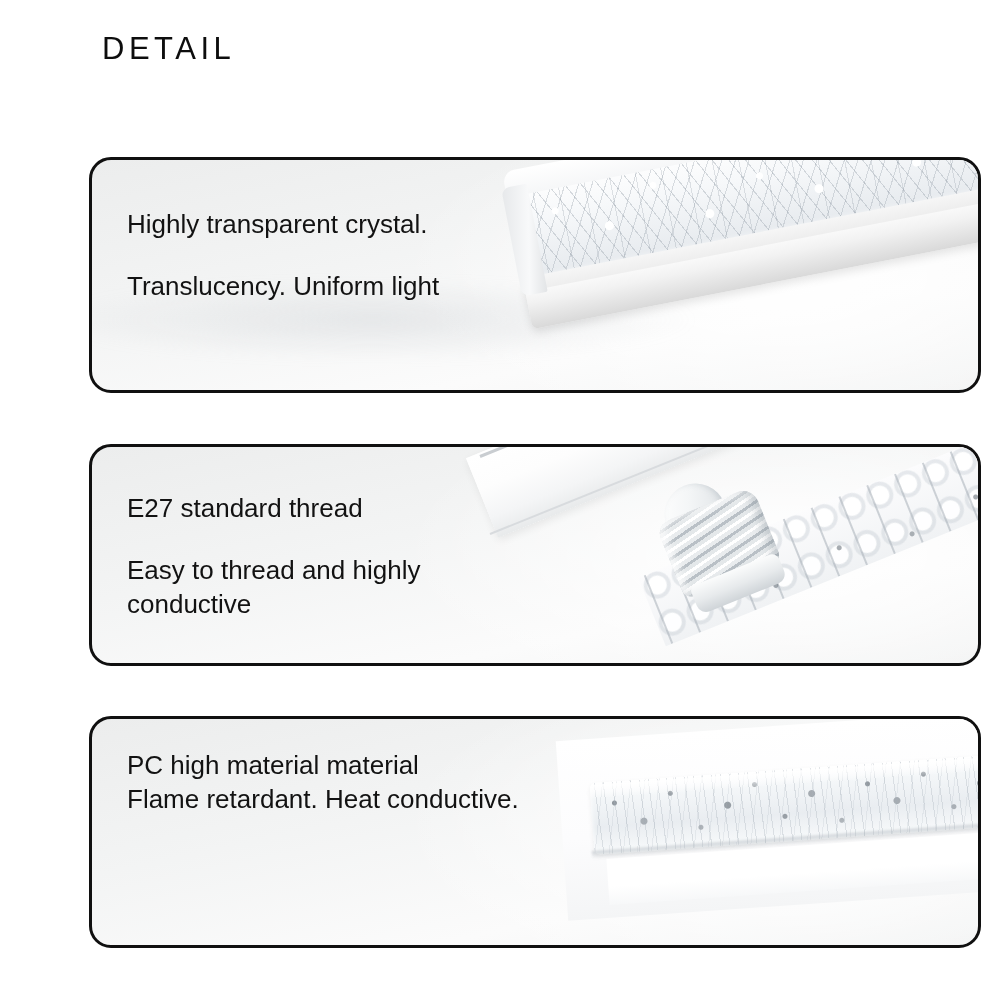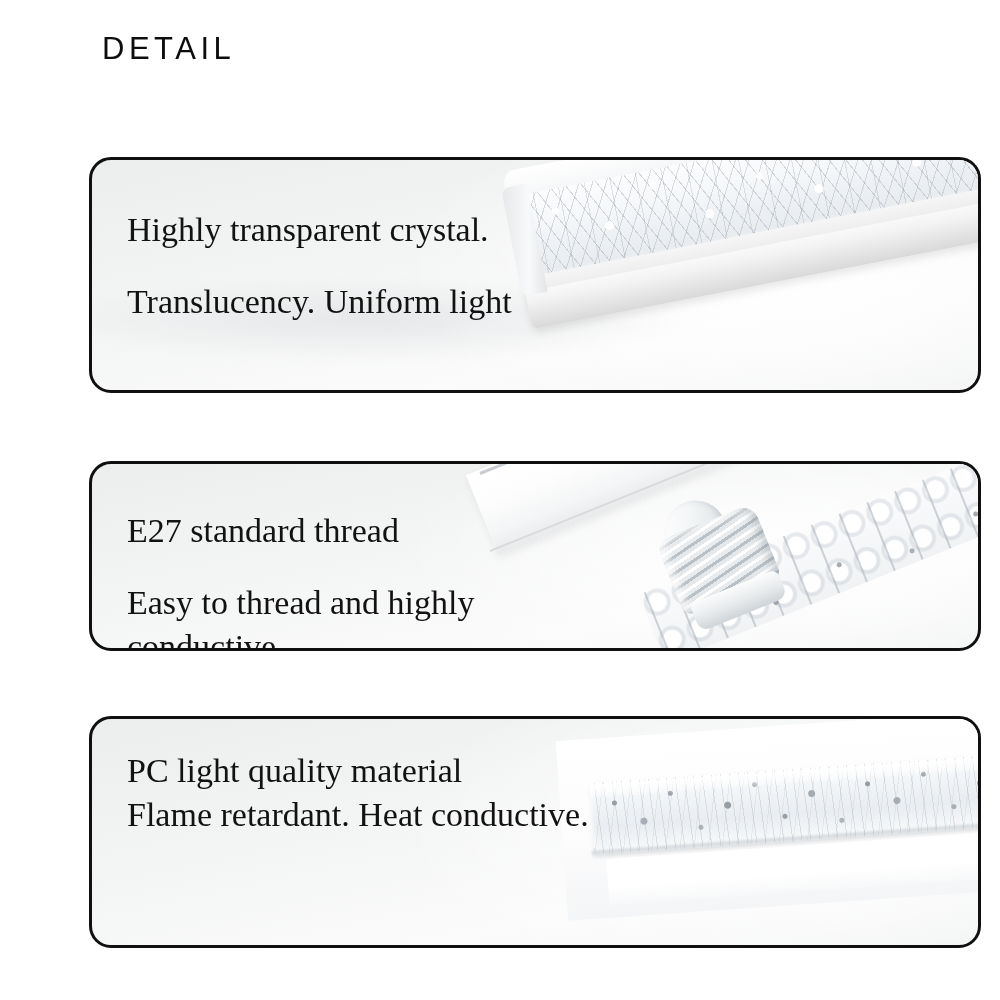--- a/index.html
+++ b/index.html
@@ -53,34 +53,33 @@
     width: 892px;
     border: 3px solid #101010;
     border-radius: 22px;
     background:
       radial-gradient(ellipse 70% 120% at 78% 50%, #ffffff 0%, rgba(255,255,255,0) 62%),
       linear-gradient(168deg, #eceded 0%, #f3f4f4 38%, #fbfbfb 72%, #f2f3f3 100%);
     overflow: hidden;
     box-sizing: border-box;
   }
   #card-1 { top: 157px; height: 236px; }
-  #card-2 { top: 461px; height: 190px; }
+  #card-2 { top: 444px; height: 222px; }
   #card-3 { top: 716px; height: 232px; }
 
   .card-text {
     position: absolute;
     left: 35px;
     z-index: 5;
   }
   .card-line {
-    font-size: 34px;
+    font-size: 26px;
     line-height: 1.3;
     color: #121212;
     white-space: nowrap;
-    font-family: Liberation Serif, serif;
   }
   .card-line.gap { margin-top: 28px; }
   .card-block .card-line { white-space: nowrap; }
 
   #card-1 .card-text { top: 48px; }
   #card-2 .card-text { top: 45px; }
   #card-3 .card-text { top: 30px; }
 
   
   .art { position: absolute; inset: 0; z-index: 1; pointer-events: none; }
@@ -413,18 +412,18 @@
           <div class="bubbles"></div>
           <div class="bubbles-2"></div>
           <div class="tube-hilite"></div>
         </div>
         <div class="tube-shadow"></div>
         <div class="under-bar"></div>
       </div>
     </div>
 
     <div class="card-text card-block">
-      <div class="card-line">PC light quality material</div>
+      <div class="card-line">PC high material material</div>
       <div class="card-line">Flame retardant. Heat conductive.</div>
     </div>
   </div>
 
 </div>
 
 </body></html>

